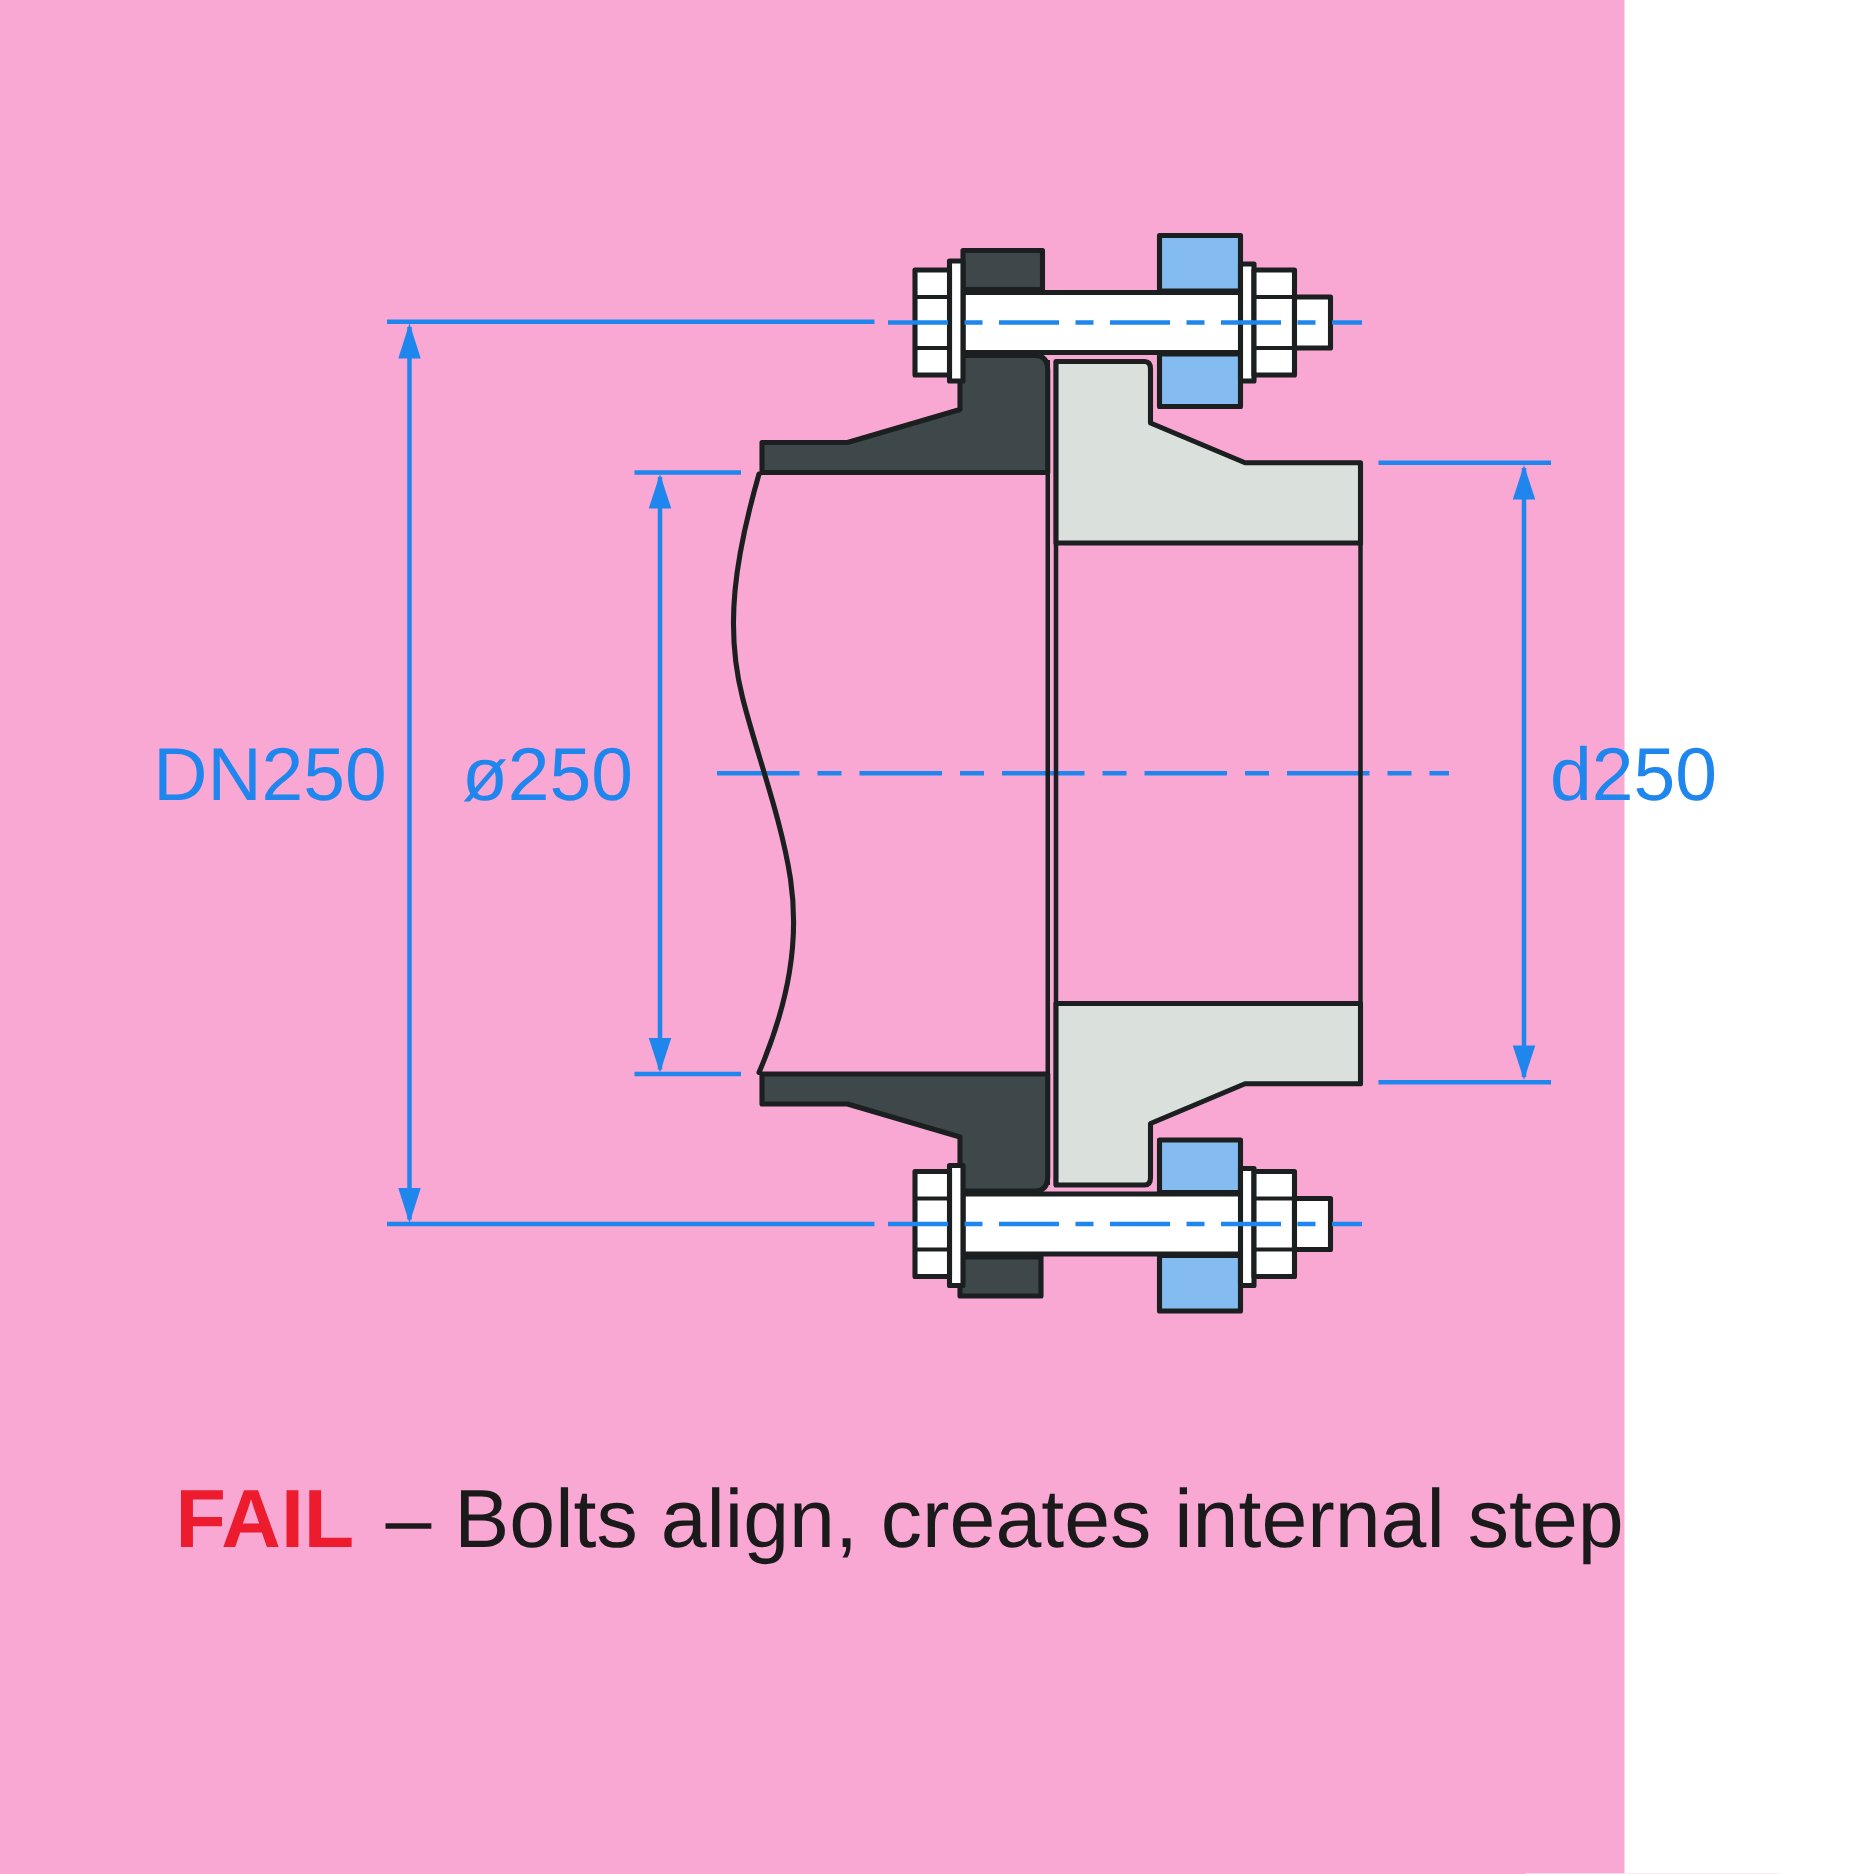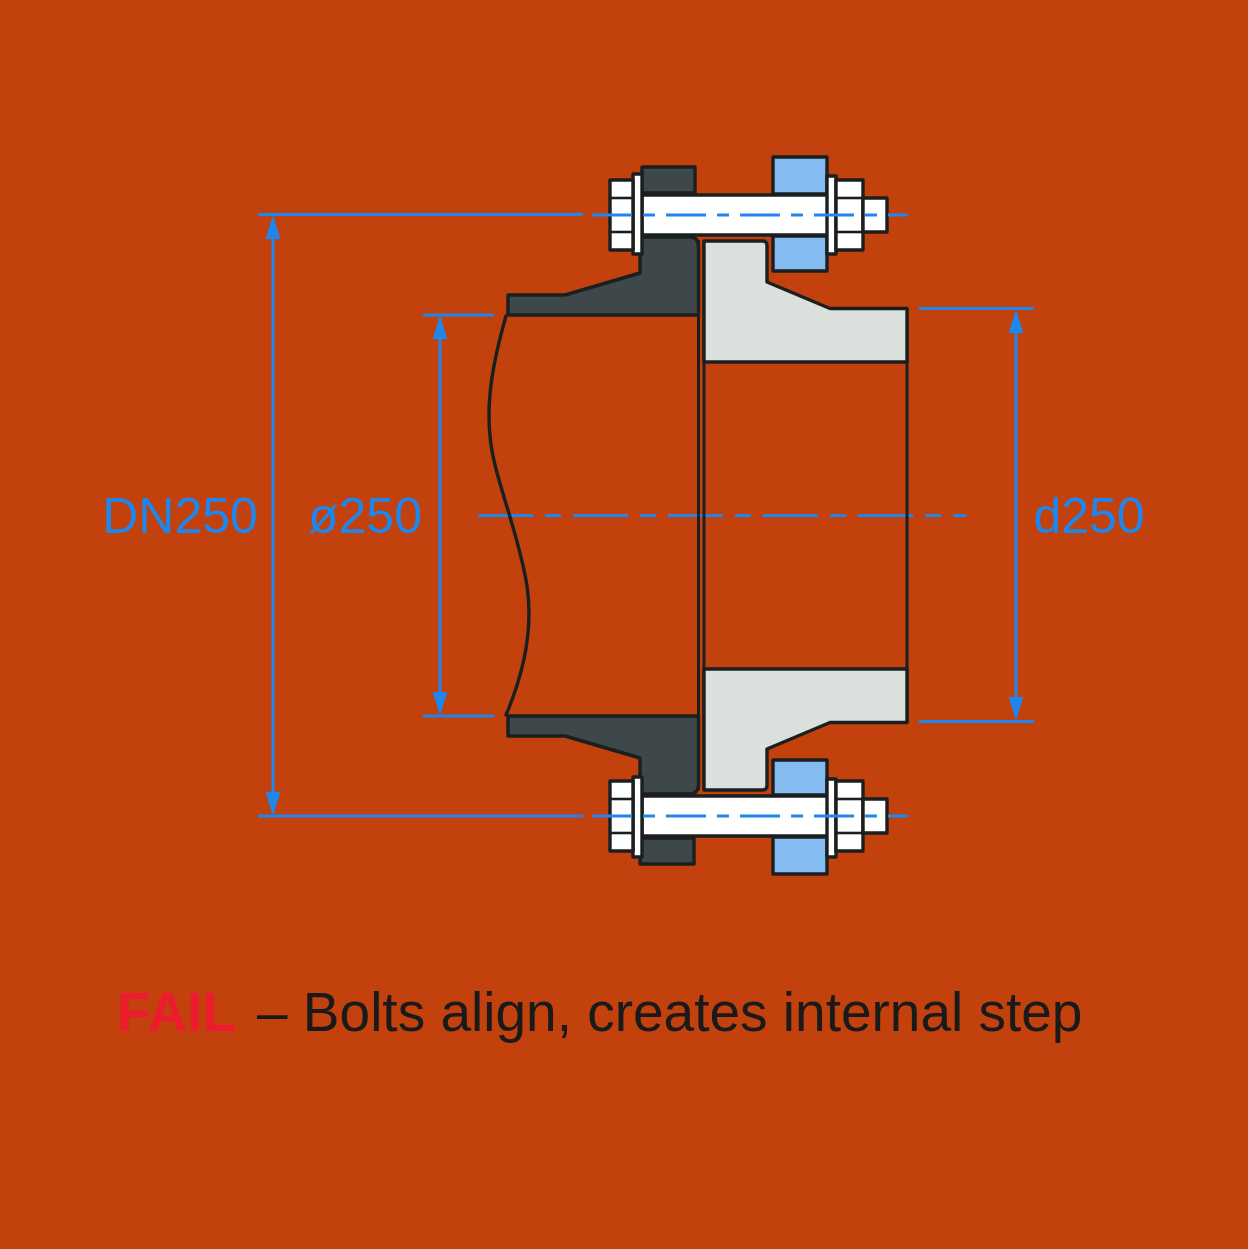--- a/index.html
+++ b/index.html
@@ -6,23 +6,23 @@
     margin: 0;
     padding: 0;
     background: #ffffff;
     width: 1248px;
     height: 1249px;
     overflow: hidden;
     font-family: "Liberation Sans", sans-serif;
   }
   #stage {
     position: relative;
-    width: 1248px;
+    width: 1083px;
     height: 1249px;
-    background: #c2410c;
+    background: #f9a8d4;
     text-decoration: underline;
   }
   svg { display: block; }
 
   
   .part        { stroke: var(--outline, #1B1F20); stroke-width: 3.4; stroke-linejoin: round; }
   .dark-fill   { fill: var(--dark-flange, #3E474A); }
   .light-fill  { fill: var(--light-flange, #DAE1DC); }
   .white-fill  { fill: #ffffff; }
   .blue-fill   { fill: var(--washer-blue, #84BBF1); }

